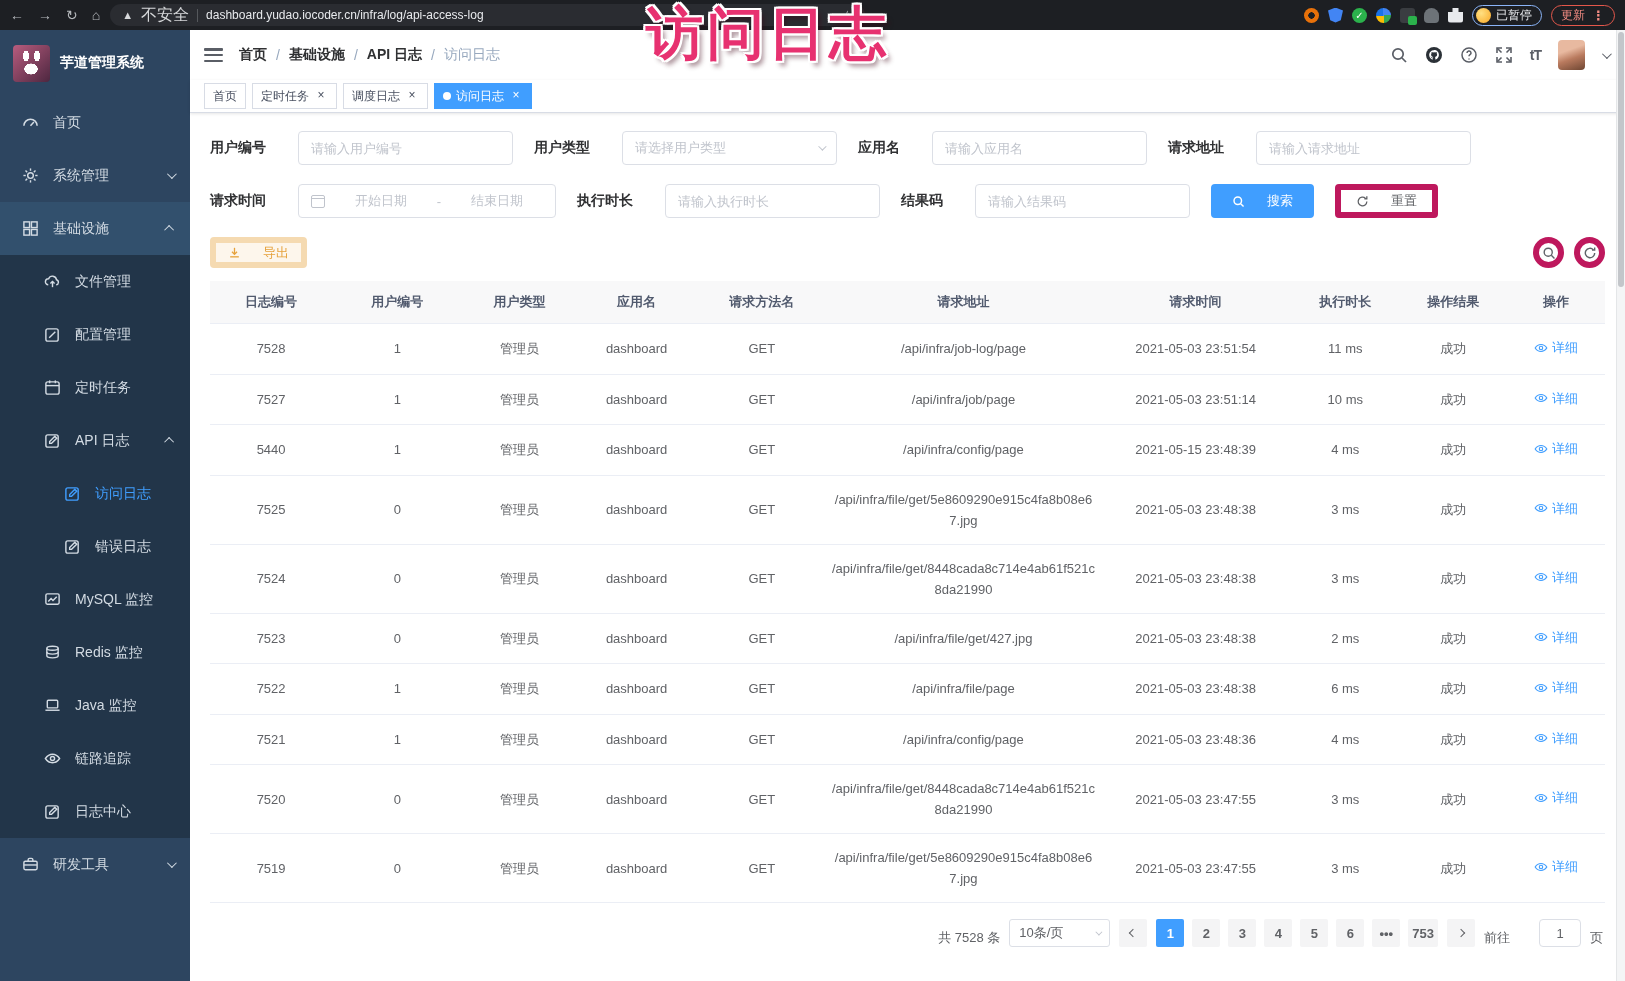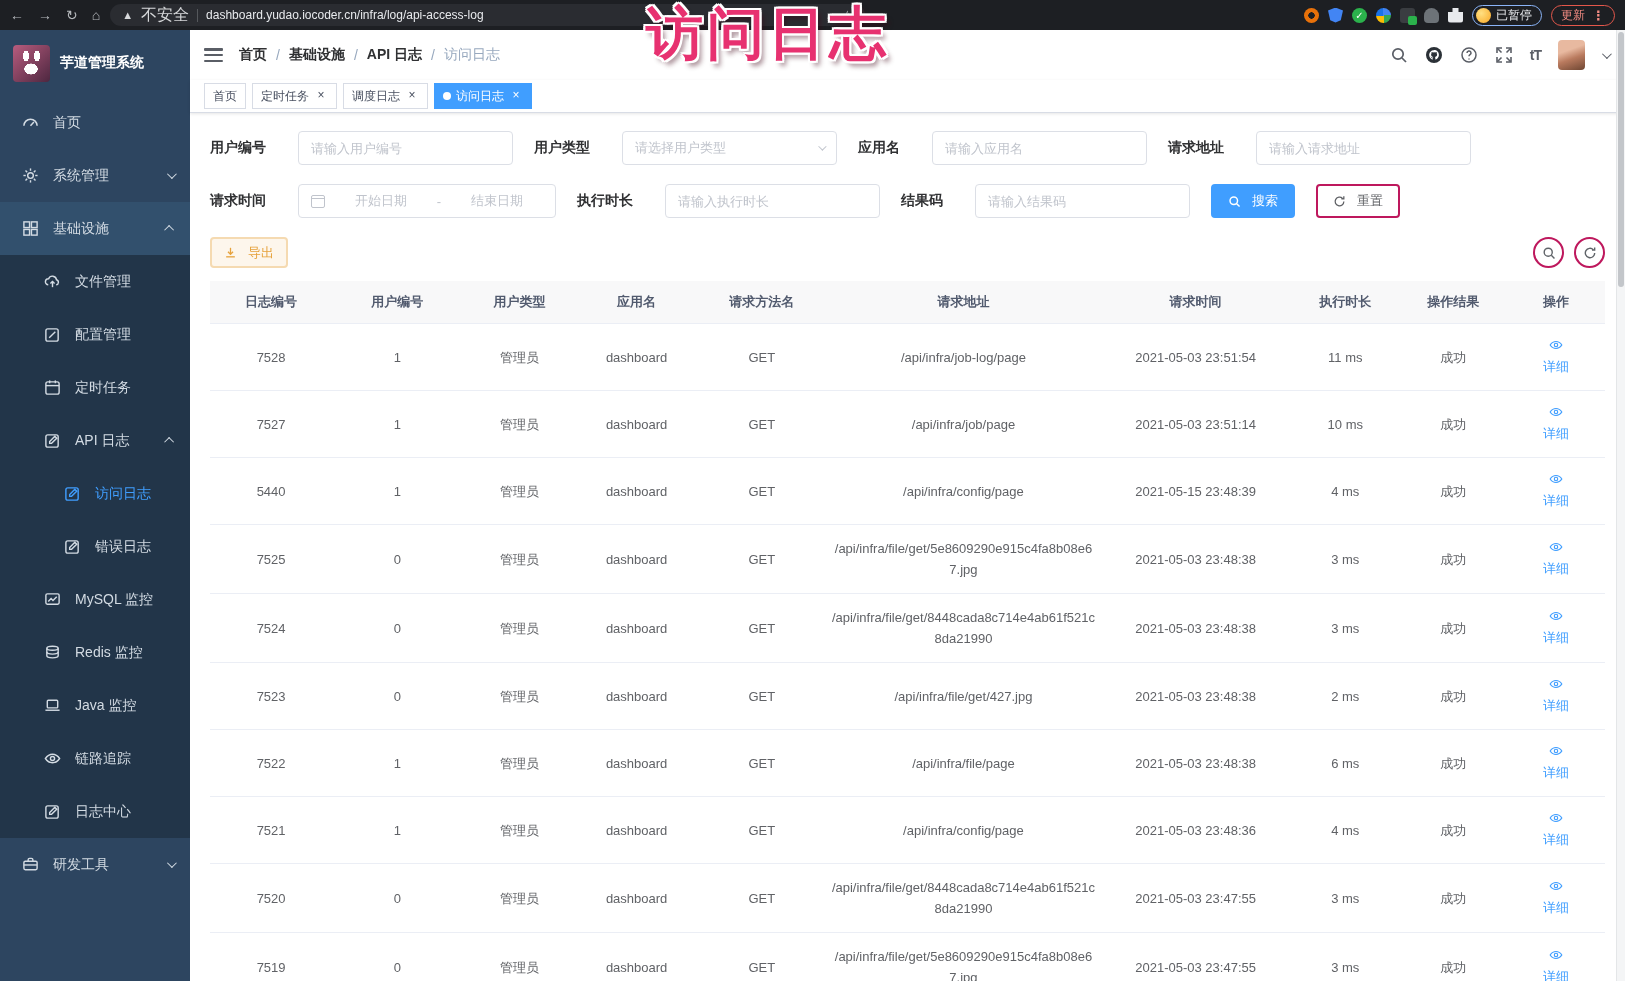--- a/index.html
+++ b/index.html
@@ -92,33 +92,33 @@
   .f-label { font-size:14px; color:#303133; font-weight:700; margin-right:12px; white-space:nowrap; }
   .input { height:34px; border:1px solid #dcdfe6; border-radius:4px; background:#fff; font-size:13px; color:#606266; padding:0 12px; font-family:inherit;margin-left:20px; }
   .input::placeholder { color:#c0c4cc; }
   .w215 { width:215px; }
   .sel { width:215px; display:flex; align-items:center; justify-content:space-between; color:#c0c4cc; cursor:pointer; }
   .sel .chev { color:#c0c4cc; width:6px; height:6px; }
   .range { width:258px; display:flex; align-items:center; gap:10px; color:#c0c4cc; }
   .range .ph { flex:1; text-align:center; }
   .cal { width:14px; height:13px; border:1.4px solid #c0c4cc; border-radius:2px; position:relative; flex-shrink:0; }
   .cal::before { content:""; position:absolute; top:2px; left:0; right:0; height:1.4px; background:#c0c4cc; }
-  .btn { height:34px; border-radius:4px; border:2px solid #be185d; background:#fff; color:#606266; font-size:13px; display:inline-flex; align-items:center; gap:11px; padding:0 15px; cursor:pointer; font-family:inherit; }
+  .btn { height:34px; border-radius:4px; border:6px solid #be185d; background:#fff; color:#606266; font-size:13px; display:inline-flex; align-items:center; gap:22px; padding:0 15px; cursor:pointer; font-family:inherit; }
   .btn svg { width:13px; height:13px; }
   .btn-primary { background:#409eff; border-color:#409eff; color:#fff; }
   .btn-export { height:31px; background:#fdf6ec; border-color:#f5dab1; color:#e6a23c; padding:0 12px;text-align:center; }
   .btn-circle { width:31px; height:31px; border-radius:50%; padding:0; justify-content:center; color:#5f6368; }
   .btn-circle svg { width:14px; height:14px; }
   .table-tools { display:flex; align-items:center; margin-bottom:13px; }
   .tool-right { margin-left:auto; display:flex; gap:10px; }
 
   table { width:100%; border-collapse:collapse; table-layout:fixed; }
   th { background:#f8f8f9; color:#515a6e; font-weight:700; font-size:13px; padding:12px 4px; text-align:center; border-bottom:1px solid #ebeef5; }
   td { color:#606266; font-size:13px; padding:13px 4px; text-align:center; border-bottom:1px solid #ebeef5; line-height:21px; word-break:break-all; }
-  .link { color:#409eff; display:inline-flex; align-items:center; gap:4px; cursor:pointer; text-decoration:none;flex-direction:column; }
+  .link { color:#409eff; display:inline-flex; align-items:center; gap:4px; cursor:pointer; text-decoration:none; }
   .link svg { width:14px; height:14px; }
 
   .pagination { display:flex; align-items:flex-end; justify-content:flex-end; gap:9px; padding:16px 2px 0; color:#606266; font-size:13px; }
   .psize { width:101px; height:28px; border:1px solid #dcdfe6; border-radius:3px; display:flex; align-items:center; justify-content:space-between; padding:0 9px; color:#606266; cursor:pointer; }
   .psize .chev { width:5px; height:5px; color:#c0c4cc; }
   .pages { display:flex; gap:8px; }
   .pg { min-width:28px; height:28px; padding:0 4px; border-radius:2px; background:#f4f4f5; display:inline-flex; align-items:center; justify-content:center; color:#606266; font-weight:600; cursor:pointer; }
   .pg .chev { width:6px; height:6px; }
   .pg.active { background:#409eff; color:#fff; }
   .goto-input { width:42px; height:28px; text-align:center; padding:0 4px; }

